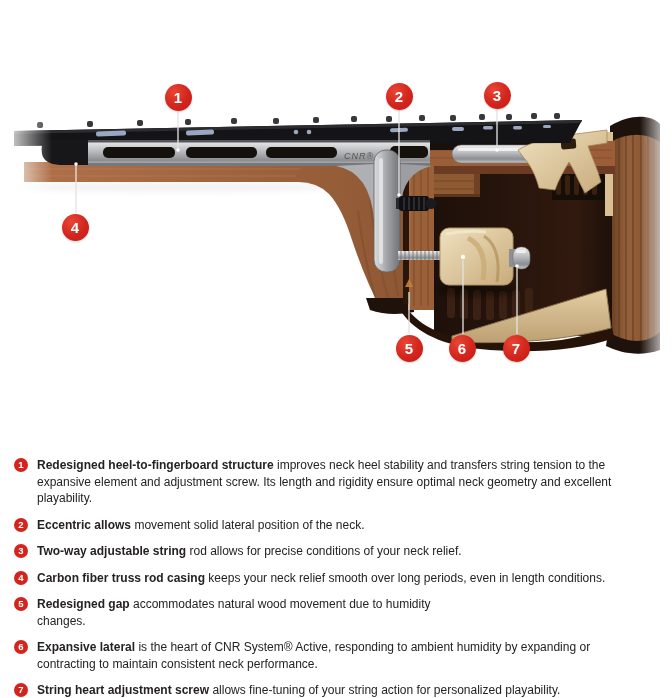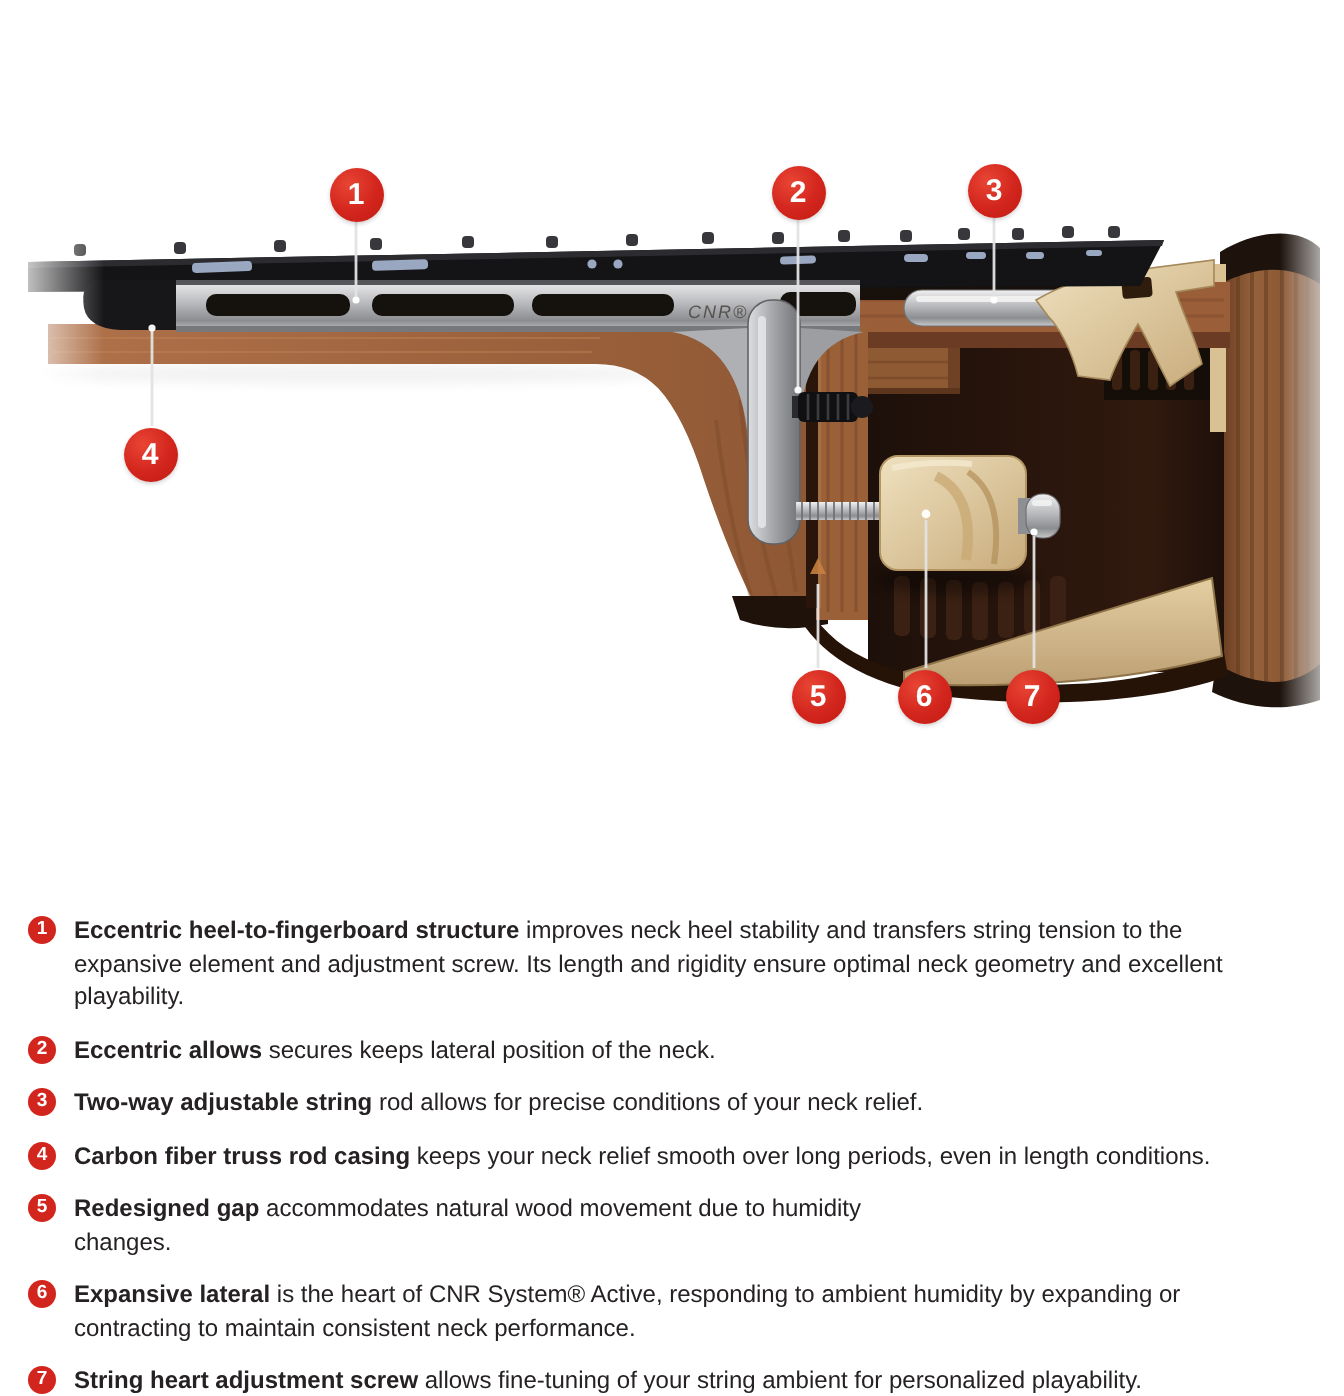--- a/index.html
+++ b/index.html
@@ -265,34 +265,34 @@
   <div class="callout" style="left:385.5px;top:82.5px"><span>2</span></div>
   <div class="callout" style="left:483.5px;top:81.5px"><span>3</span></div>
   <div class="callout" style="left:61.5px;top:213.5px"><span>4</span></div>
   <div class="callout" style="left:395.5px;top:334.5px"><span>5</span></div>
   <div class="callout" style="left:448.5px;top:334.5px"><span>6</span></div>
   <div class="callout" style="left:502.5px;top:334.5px"><span>7</span></div>
 </div>
 
 <div class="legend">
   <div class="legend-item">
-    <span class="legend-badge">1</span><span class="b">Eccentric heel-to-fingerboard structure</span><span class="r"> improves neck heel stability and transfers string tension to the expansive element and adjustment screw. Its length and rigidity ensure optimal neck geometry and excellent playability.</span>
-  </div>
-  <div class="legend-item">
-    <span class="legend-badge">2</span><span class="b">Eccentric allows</span><span class="r"> secures keeps lateral position of the neck.</span>
+    <span class="legend-badge">1</span><span class="b">Redesigned heel-to-fingerboard structure</span><span class="r"> improves neck heel stability and transfers string tension to the expansive element and adjustment screw. Its length and rigidity ensure optimal neck geometry and excellent playability.</span>
+  </div>
+  <div class="legend-item">
+    <span class="legend-badge">2</span><span class="b">Eccentric allows</span><span class="r"> movement solid lateral position of the neck.</span>
   </div>
   <div class="legend-item">
     <span class="legend-badge">3</span><span class="b">Two-way adjustable string</span><span class="r"> rod allows for precise conditions of your neck relief.</span>
   </div>
   <div class="legend-item">
     <span class="legend-badge">4</span><span class="b">Carbon fiber truss rod casing</span><span class="r"> keeps your neck relief smooth over long periods, even in length conditions.</span>
   </div>
   <div class="legend-item">
     <span class="legend-badge">5</span><span class="b">Redesigned gap</span><span class="r"> accommodates natural wood movement due to humidity
 changes.</span>
   </div>
   <div class="legend-item">
     <span class="legend-badge">6</span><span class="b">Expansive lateral</span><span class="r"> is the heart of CNR System® Active, responding to ambient humidity by expanding or contracting to maintain consistent neck performance.</span>
   </div>
   <div class="legend-item">
-    <span class="legend-badge">7</span><span class="b">String heart adjustment screw</span><span class="r"> allows fine-tuning of your string ambient for personalized playability.</span>
+    <span class="legend-badge">7</span><span class="b">String heart adjustment screw</span><span class="r"> allows fine-tuning of your string action for personalized playability.</span>
   </div>
 </div>
 
 </body></html>

